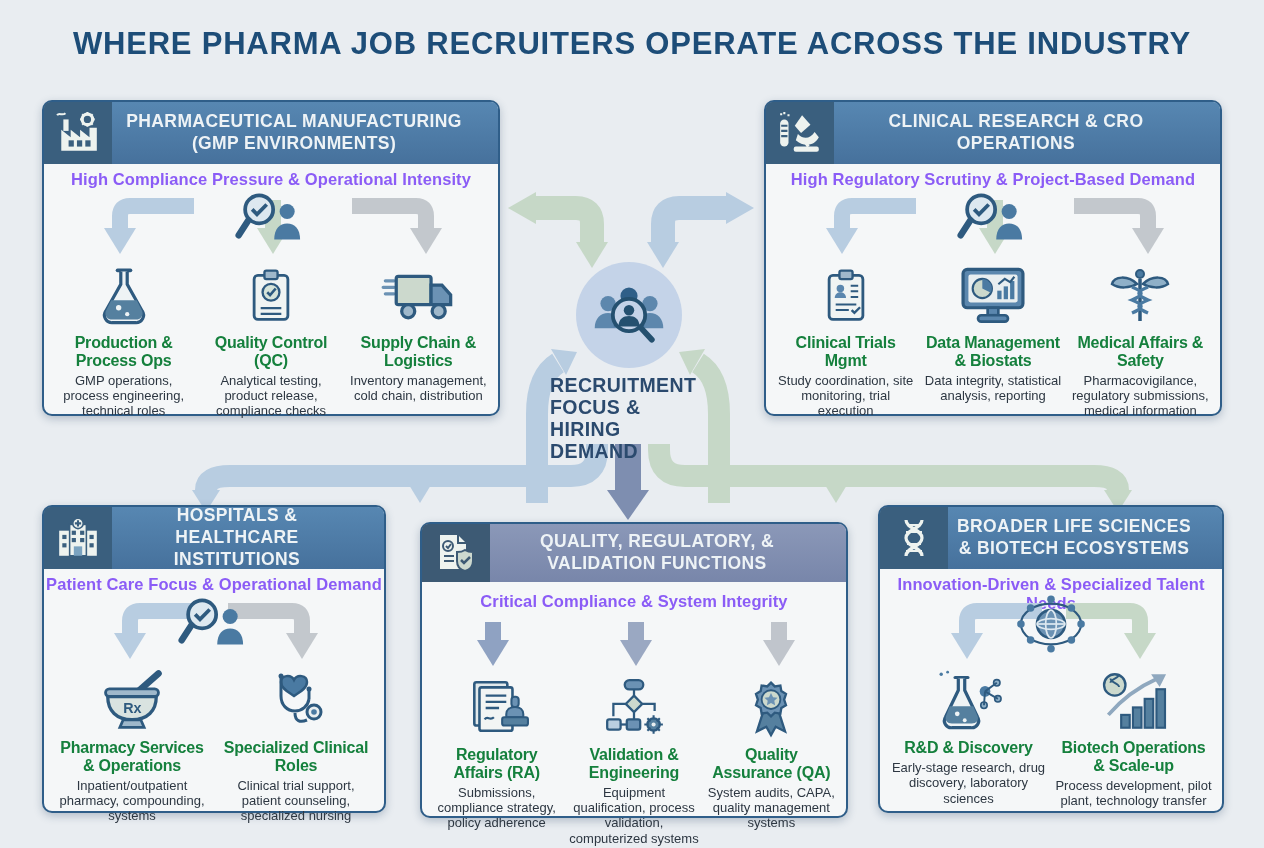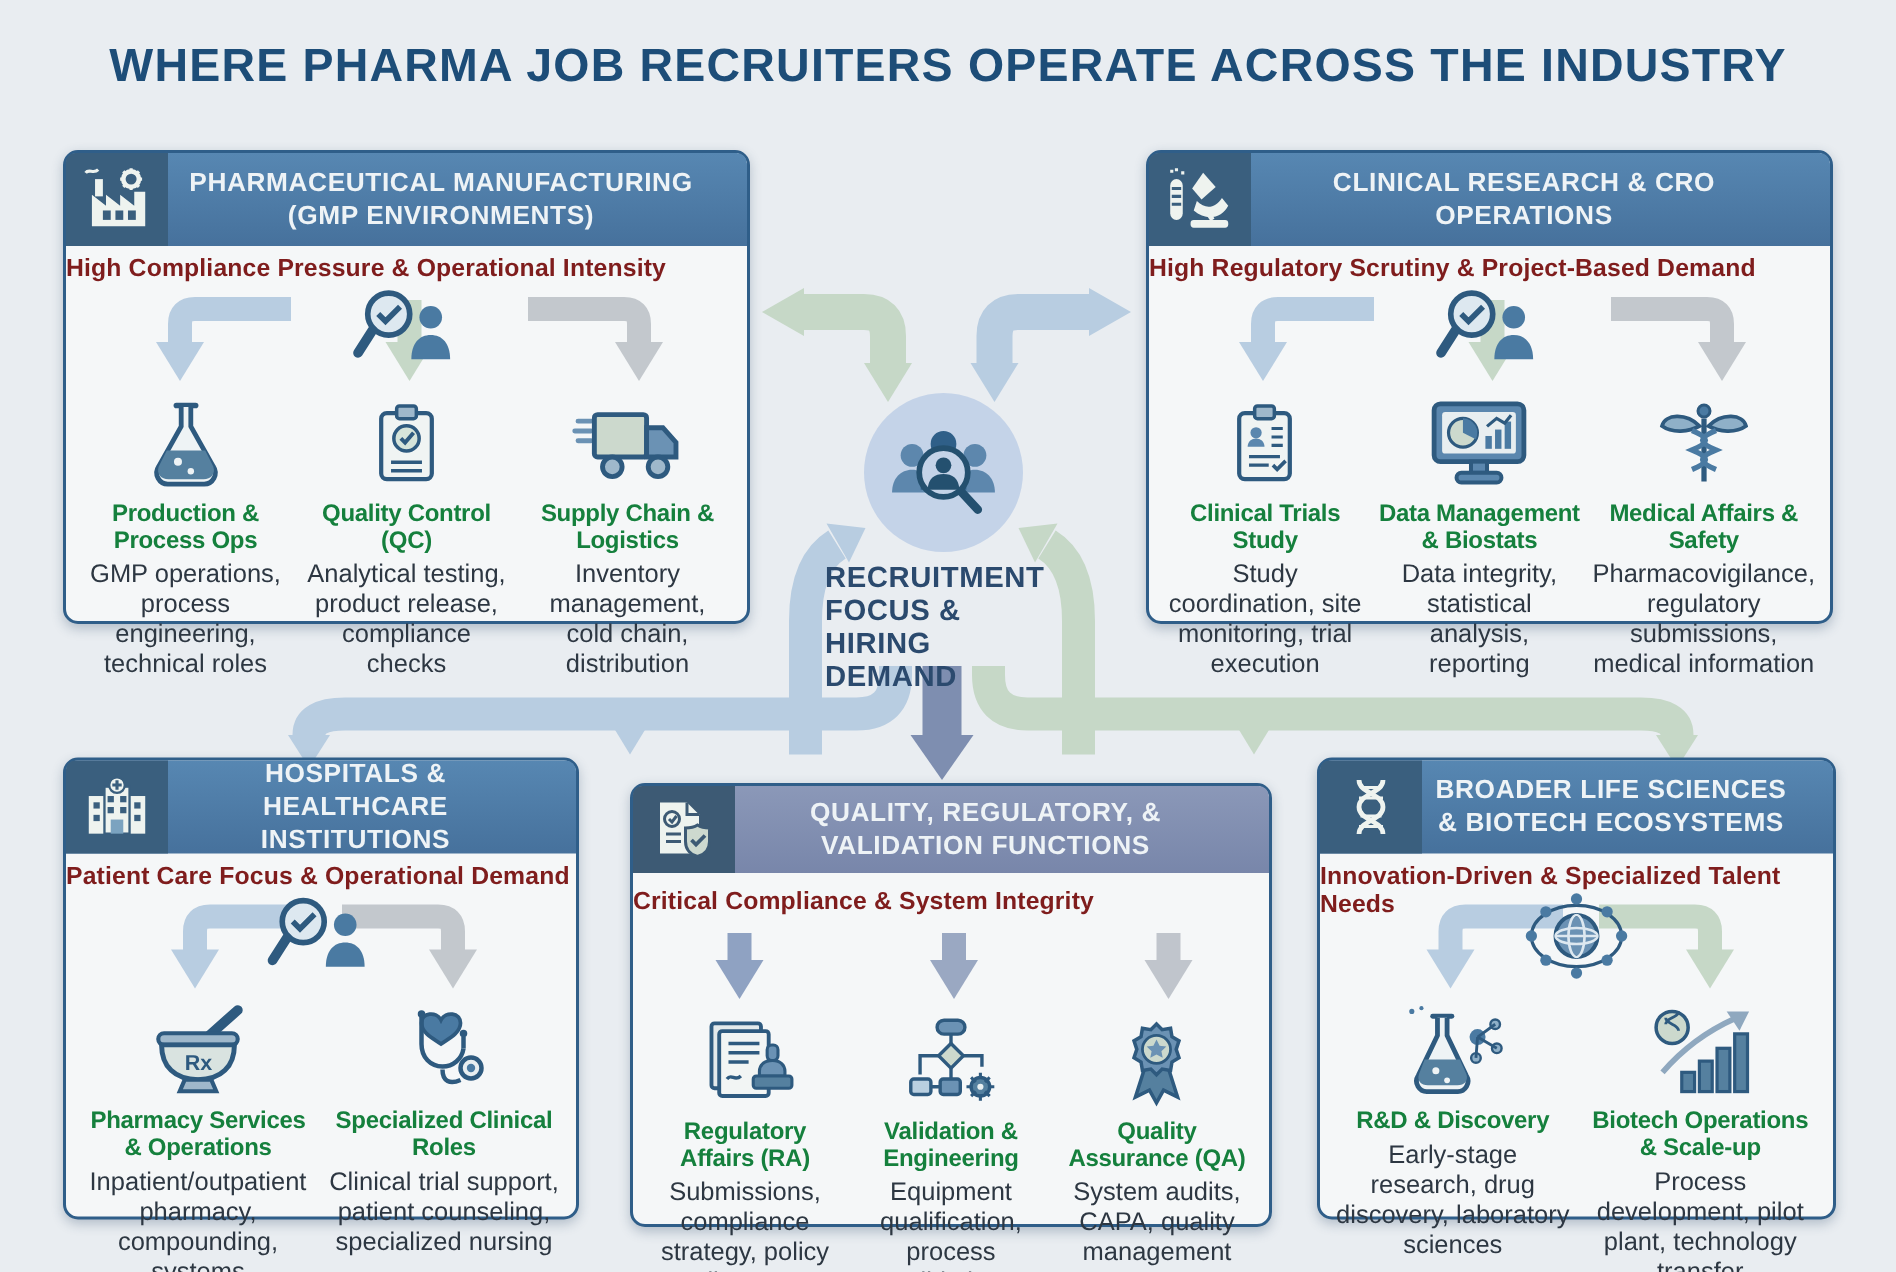--- a/index.html
+++ b/index.html
@@ -54,42 +54,42 @@
     flex:0 0 68px;
   }
   .slate .tile { background:#3d5a74; }
   .htitle {
     flex:1; text-align:center;
     color:#eef3f6; font-weight:bold; font-size:17.5px; line-height:1.25;
     letter-spacing:0.4px; padding:0 24px 0 2px;
   }
   .sub {
     position:absolute; top:68px; left:0; right:0;
-    font-weight:bold; font-size:16.5px; color:#7f1d1d;
+    text-align:center; font-weight:bold; font-size:16.5px; color:#8b5cf6;
     letter-spacing:0.1px;
   }
   .branches { position:absolute; left:0; }
   .b-top { top:94px; }
   .cluster {
     position:absolute; top:88px; left:50%; transform:translateX(-50%);
     z-index:3;
   }
   .items {
     position:absolute; left:6px; right:6px; bottom:8px; top:160px;
     display:flex;
   }
   .bm-items { top:150px; }
   .item { flex:1; text-align:center; padding:0 4px; }
   .iicon { height:68px; display:flex; align-items:center; justify-content:center; }
   .ititle {
     margin-top:4px; font-weight:bold; font-size:16px; line-height:1.12;
     color:#15803d; letter-spacing:-0.2px;
   }
   .idesc {
-    margin-top:3px; font-size:17px; line-height:1.18; color:#2d3742;
+    margin-top:3px; font-size:13px; line-height:1.18; color:#2d3742;
   }
 
   
   .hub { position:absolute; z-index:1; }
   .hub-circle {
     position:absolute; left:576px; top:262px;
     width:106px; height:106px; border-radius:50%;
     background:#c4d3e8;
     display:flex; align-items:center; justify-content:center;
   }
@@ -266,21 +266,21 @@
         <div class="iicon">
           <svg width="60" height="62" viewBox="0 0 64 58">
             <rect x="14" y="7" width="36" height="47" rx="4" fill="#f0f4f3" stroke="#2e5a7f" stroke-width="3"></rect>
             <rect x="25" y="2" width="14" height="9" rx="2" fill="#9fb8cb" stroke="#2e5a7f" stroke-width="2.5"></rect>
             <circle cx="26" cy="21" r="4" fill="#5b87ae"></circle>
             <path d="M20 31c0-4 3-6 6-6s6 2 6 6z" fill="#5b87ae"></path>
             <path d="M37 18h8M37 24h8M37 30h8M21 38h22M21 44h14" stroke="#2e5a7f" stroke-width="2.2"></path>
             <path d="M38 44l3 3 6-6" fill="none" stroke="#2e5a7f" stroke-width="2.6"></path>
           </svg>
         </div>
-        <div class="ititle">Clinical Trials Study</div>
+        <div class="ititle">Clinical Trials Mgmt</div>
         <div class="idesc">Study coordination, site monitoring, trial execution</div>
       </div>
       <div class="item">
         <div class="iicon">
           <svg width="74" height="62" viewBox="0 0 68 58">
             <rect x="6" y="4" width="56" height="36" rx="4" fill="#5b87ae" stroke="#2e5a7f" stroke-width="3"></rect>
             <rect x="11" y="9" width="46" height="26" rx="2" fill="#e8eef0"></rect>
             <circle cx="24" cy="22" r="9" fill="#ccd9cd" stroke="#2e5a7f" stroke-width="2"></circle>
             <path d="M24 22V13a9 9 0 0 1 8 13z" fill="#4a7aa2"></path>
             <rect x="38" y="24" width="4" height="8" fill="#4a7aa2"></rect>

